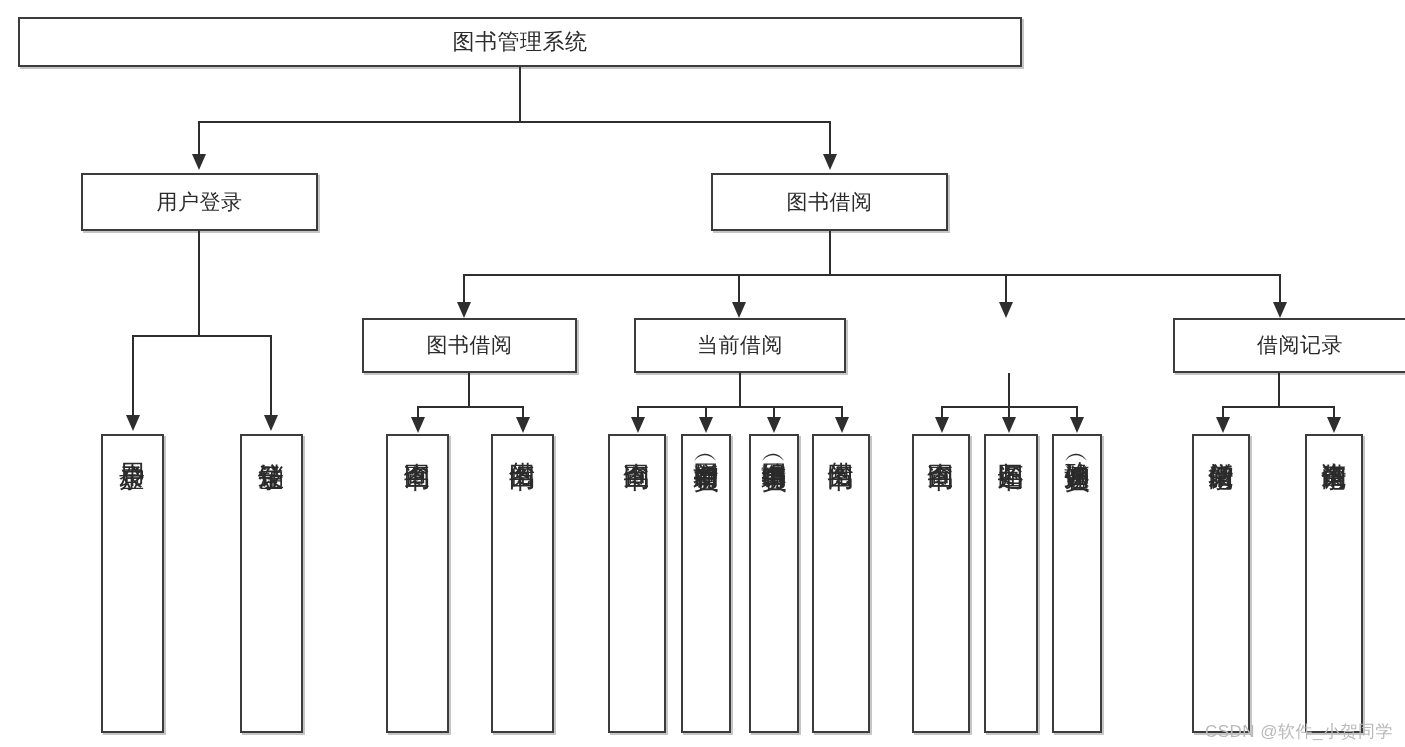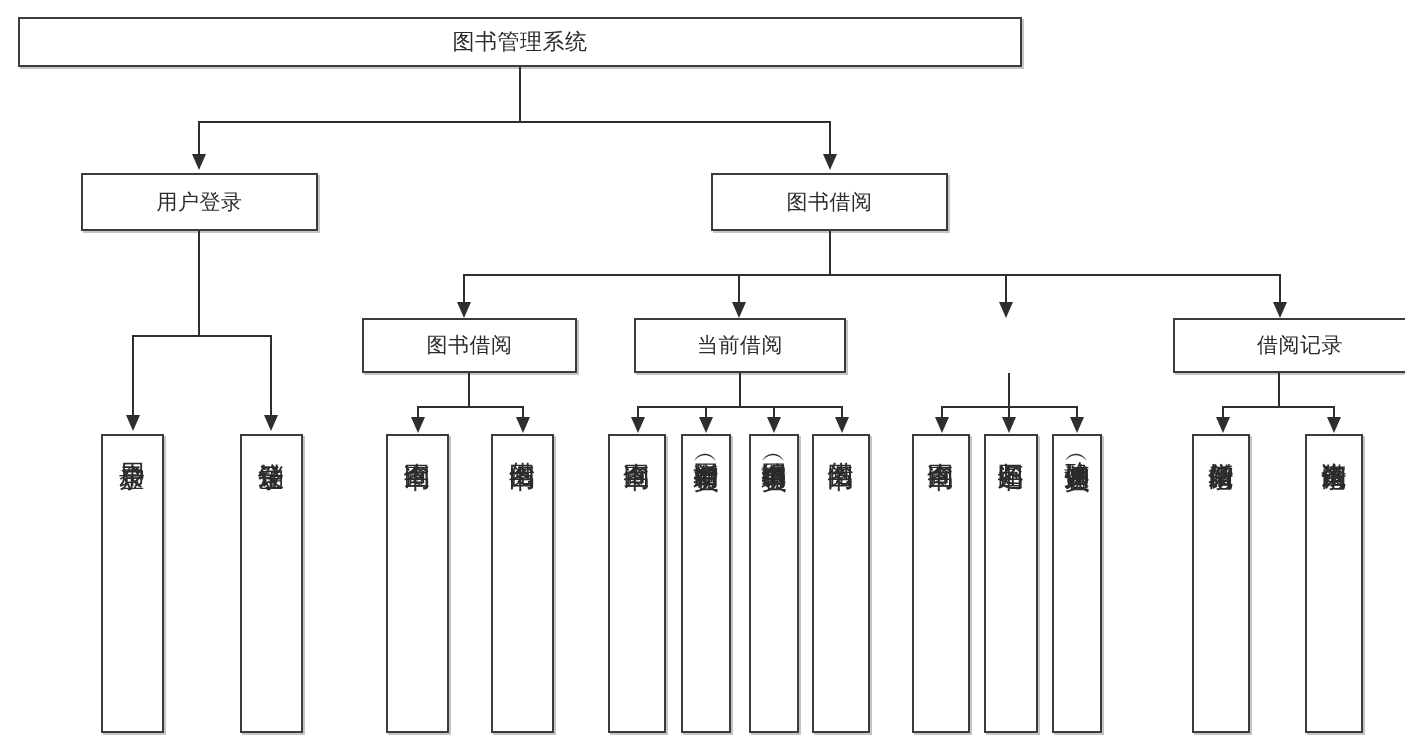--- a/index.html
+++ b/index.html
@@ -209,14 +209,15 @@
     <span class="label">确认归还（管理员）</span>
   </div>
 
   <div class="node vert tall" style="left:1192px; top:434px; width:58px; height:299px;">
     <span class="label">新增借阅记录</span>
   </div>
   <div class="node vert tall" style="left:1305px; top:434px; width:58px; height:299px;">
     <span class="label">查询借阅记录</span>
   </div>
 
+  <div id="watermark">CSDN @软件_小贺同学</div>
 
 </div>
 
 </body></html>

